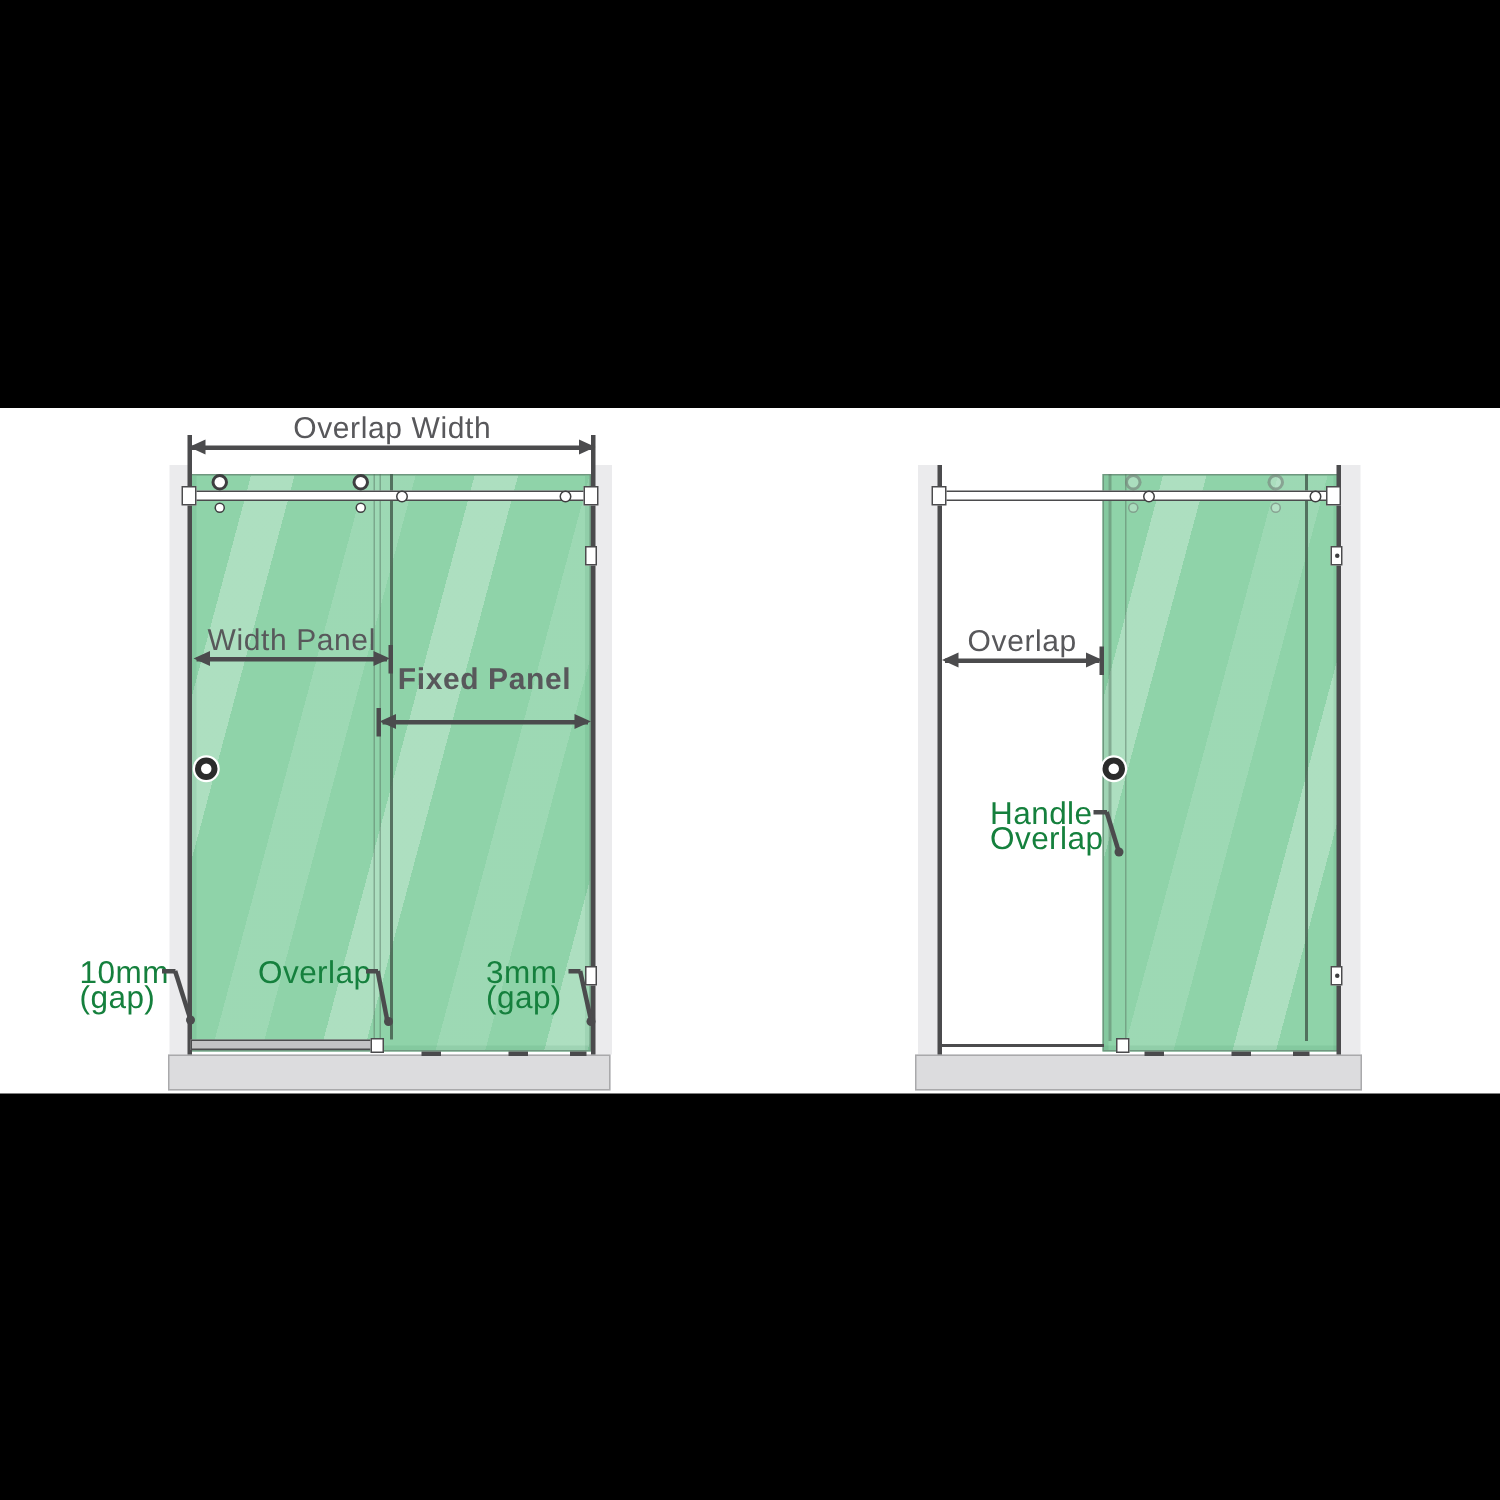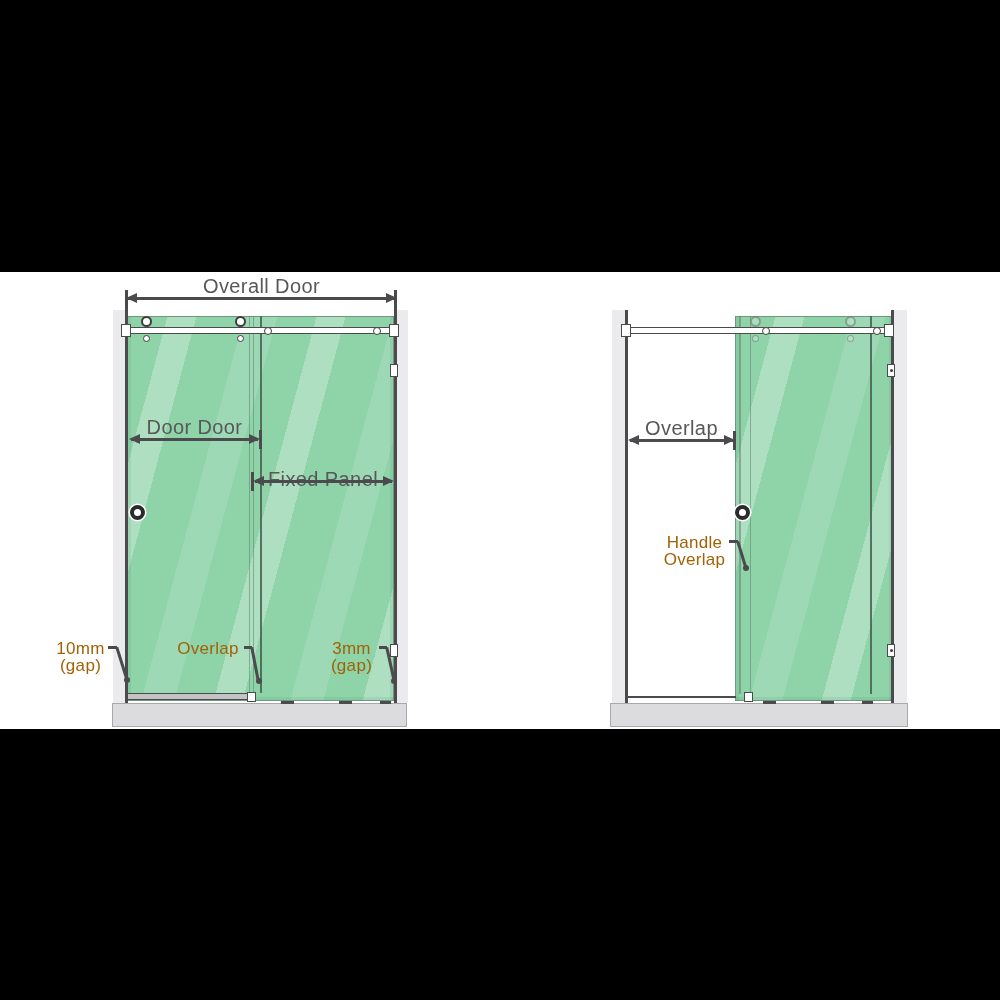--- a/index.html
+++ b/index.html
@@ -30,21 +30,21 @@
   .circle.sm{border-width:1.5px;}
   .circle.faint{border-color:rgba(62,62,64,0.38);background:rgba(255,255,255,0.25);}
   .knob{background:#ffffff;border:4px solid #2b2b2b;border-radius:50%;box-shadow:0 0 0 1.5px #ffffff;}
   .dim{height:11px;}
   .dim .dline{position:absolute;left:2px;right:2px;top:4px;height:3px;background:#4b4b4d;}
   .ah{position:absolute;width:0;height:0;border-top:5.5px solid transparent;border-bottom:5.5px solid transparent;}
   .ah.l{left:0;top:0;border-right:11px solid #4b4b4d;}
   .ah.r{right:0;top:0;border-left:11px solid #4b4b4d;}
   .tick{width:3px;height:19px;background:#4b4b4d;}
   .lbl{color:#58585b;font-size:20px;line-height:20px;letter-spacing:0.4px;text-align:center;white-space:nowrap;}
-  .ann{color:#a16207;font-size:17px;line-height:17px;letter-spacing:0.3px;text-align:center;white-space:nowrap;}
+  .ann{color:#15803d;font-size:21px;line-height:17px;letter-spacing:0.3px;text-align:left;white-space:nowrap;}
   .dash{background:#4b4b4d;height:2.5px;}
   .leader{background:#4b4b4d;height:2.5px;transform-origin:left center;}
   .dot{width:6px;height:6px;border-radius:50%;background:#4b4b4d;}
   .guide-bar{background:#c3c3c5;border:1px solid #4b4b4d;}
   .clip{background:#4b4b4d;height:3px;}
   .wbdot{position:absolute;left:2px;top:4px;width:3px;height:3px;background:#3e3e40;border-radius:50%;}
 </style>
 </head>
 <body>
 
@@ -80,36 +80,36 @@
     <div class="abs knob" style="left:129.5px;top:504.5px;width:15px;height:15px;"></div>
     <div class="abs bracket" style="left:389.5px;top:364px;width:8px;height:13px;"></div>
     <div class="abs bracket" style="left:389.5px;top:644px;width:8px;height:13px;"></div>
 
     <div class="abs guide-bar" style="left:127px;top:693px;width:122px;height:7px;"></div>
     <div class="abs bracket" style="left:247px;top:691.5px;width:9px;height:10px;"></div>
     <div class="abs clip" style="left:281px;top:701px;width:13px;"></div>
     <div class="abs clip" style="left:339px;top:701px;width:13px;"></div>
     <div class="abs clip" style="left:380px;top:701px;width:11px;"></div>
 
-    <div class="abs lbl" style="left:126px;top:276px;width:271px;">Overall Door</div>
+    <div class="abs lbl" style="left:126px;top:276px;width:271px;">Overlap Width</div>
     <div class="abs dim" style="left:126px;top:293px;width:271px;">
       <span class="dline"></span>
         <span class="ah l"></span>
         <span class="ah r"></span>
     </div>
 
-    <div class="abs lbl" style="left:129px;top:417px;width:131px;">Door Door</div>
+    <div class="abs lbl" style="left:129px;top:417px;width:131px;">Width Panel</div>
     <div class="abs dim" style="left:129px;top:434px;width:131px;">
       <span class="dline"></span>
         <span class="ah l"></span>
         <span class="ah r"></span>
     </div>
     <div class="abs tick" style="left:259px;top:430px;"></div>
 
-    <div class="abs lbl" style="left:253px;top:469px;width:140px;">Fixed Panel</div>
+    <div class="abs lbl" style="left:253px;top:443px;width:140px;font-weight:bold;">Fixed Panel</div>
     <div class="abs dim" style="left:253px;top:476px;width:141px;">
       <span class="dline"></span>
         <span class="ah l"></span>
         <span class="ah r"></span>
     </div>
     <div class="abs tick" style="left:250.5px;top:472px;"></div>
 
     <div class="abs ann" style="left:53px;top:640px;width:55px;">
       <div>10mm</div>
       <div>(gap)</div>

